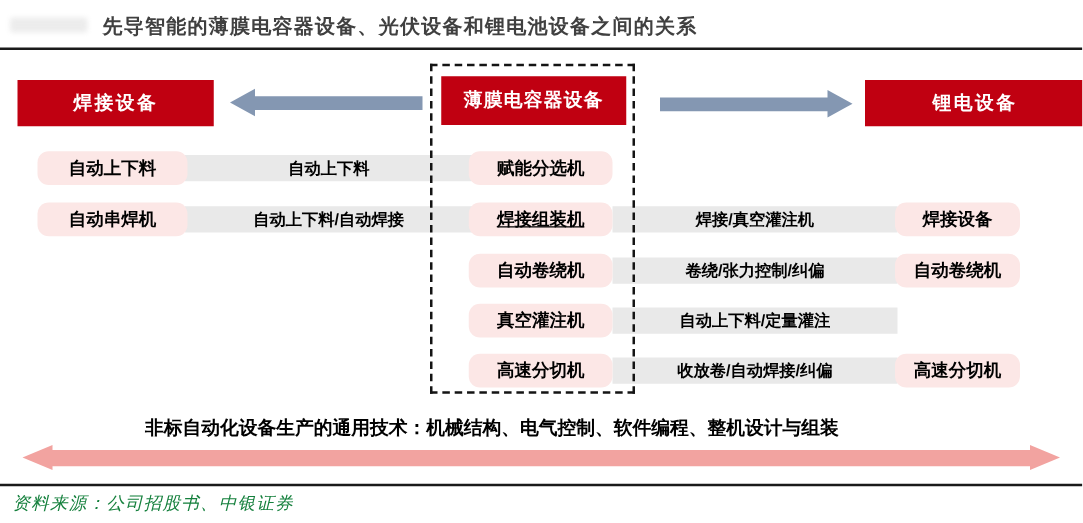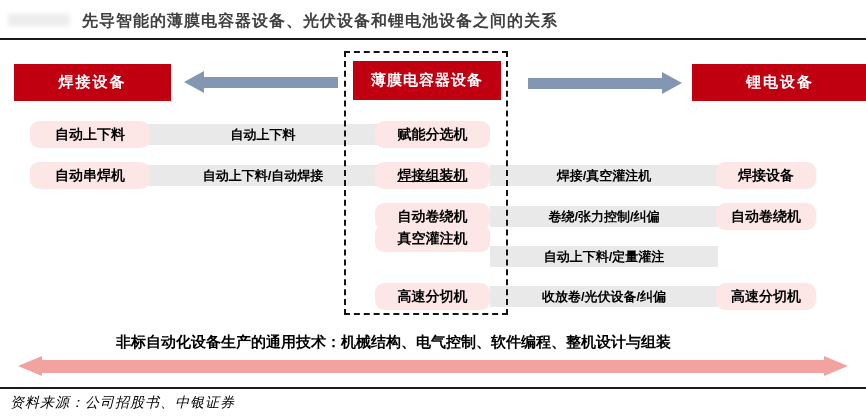--- a/index.html
+++ b/index.html
@@ -60,21 +60,21 @@
   .commontech{
     position:absolute;left:0;top:333px;width:787px;text-align:center;
     font-size:15px;font-weight:bold;color:#000;
   }
   .pinkarrow{position:absolute;left:18px;top:356px;width:830px;height:21px;z-index:0;}
   .pinkarrow .shaft{position:absolute;left:22px;top:4px;width:786px;height:13px;background:#F2A3A0;}
   .pinkarrow .tri{position:absolute;top:0;width:0;height:0;}
   .pinkarrow .tw{left:0;border-top:10.5px solid transparent;border-bottom:10.5px solid transparent;border-right:24px solid #F2A3A0;}
   .pinkarrow .te{right:0;border-top:10.5px solid transparent;border-bottom:10.5px solid transparent;border-left:24px solid #F2A3A0;}
   .source{
-    position:absolute;left:10px;top:394px;font-size:14px;color:#000000;
+    position:absolute;left:10px;top:394px;font-size:14px;color:#15803d;
     font-family:"DejaVu Serif",serif;font-style:italic;letter-spacing:1px;
   }
 </style>
 </head>
 <body>
 
 <div class="canvas">
 
   <div class="watermark"></div>
   <div class="title">先导智能的薄膜电容器设备、光伏设备和锂电池设备之间的关系</div>
@@ -91,29 +91,29 @@
   <div class="bluearrow arrow-to-right">
     <span class="shaft"></span>
     <span class="tri e"></span>
   </div>
 
   <div class="graybar l" style="top:124px;">自动上下料</div>
   <div class="graybar l" style="top:165px;">自动上下料/自动焊接</div>
   <div class="graybar r" style="top:165px;">焊接/真空灌注机</div>
   <div class="graybar r" style="top:206px;">卷绕/张力控制/纠偏</div>
   <div class="graybar r" style="top:246px;">自动上下料/定量灌注</div>
-  <div class="graybar r" style="top:286px;">收放卷/光伏设备/纠偏</div>
+  <div class="graybar r" style="top:286px;">收放卷/自动焊接/纠偏</div>
 
   <div class="pinkbox l" style="top:121px;">自动上下料</div>
   <div class="pinkbox l" style="top:162px;">自动串焊机</div>
 
   <div class="pinkbox c" style="top:121px;">赋能分选机</div>
   <div class="pinkbox c" style="top:162px;text-decoration:underline;">焊接组装机</div>
   <div class="pinkbox c" style="top:203px;">自动卷绕机</div>
-  <div class="pinkbox c" style="top:225px;">真空灌注机</div>
+  <div class="pinkbox c" style="top:243px;">真空灌注机</div>
   <div class="pinkbox c" style="top:283px;">高速分切机</div>
 
   <div class="pinkbox r" style="top:162px;">焊接设备</div>
   <div class="pinkbox r" style="top:203px;">自动卷绕机</div>
   <div class="pinkbox r" style="top:283px;">高速分切机</div>
 
   <div class="dashedbox"></div>
 
   <div class="commontech">非标自动化设备生产的通用技术：机械结构、电气控制、软件编程、整机设计与组装</div>
   <div class="pinkarrow">

